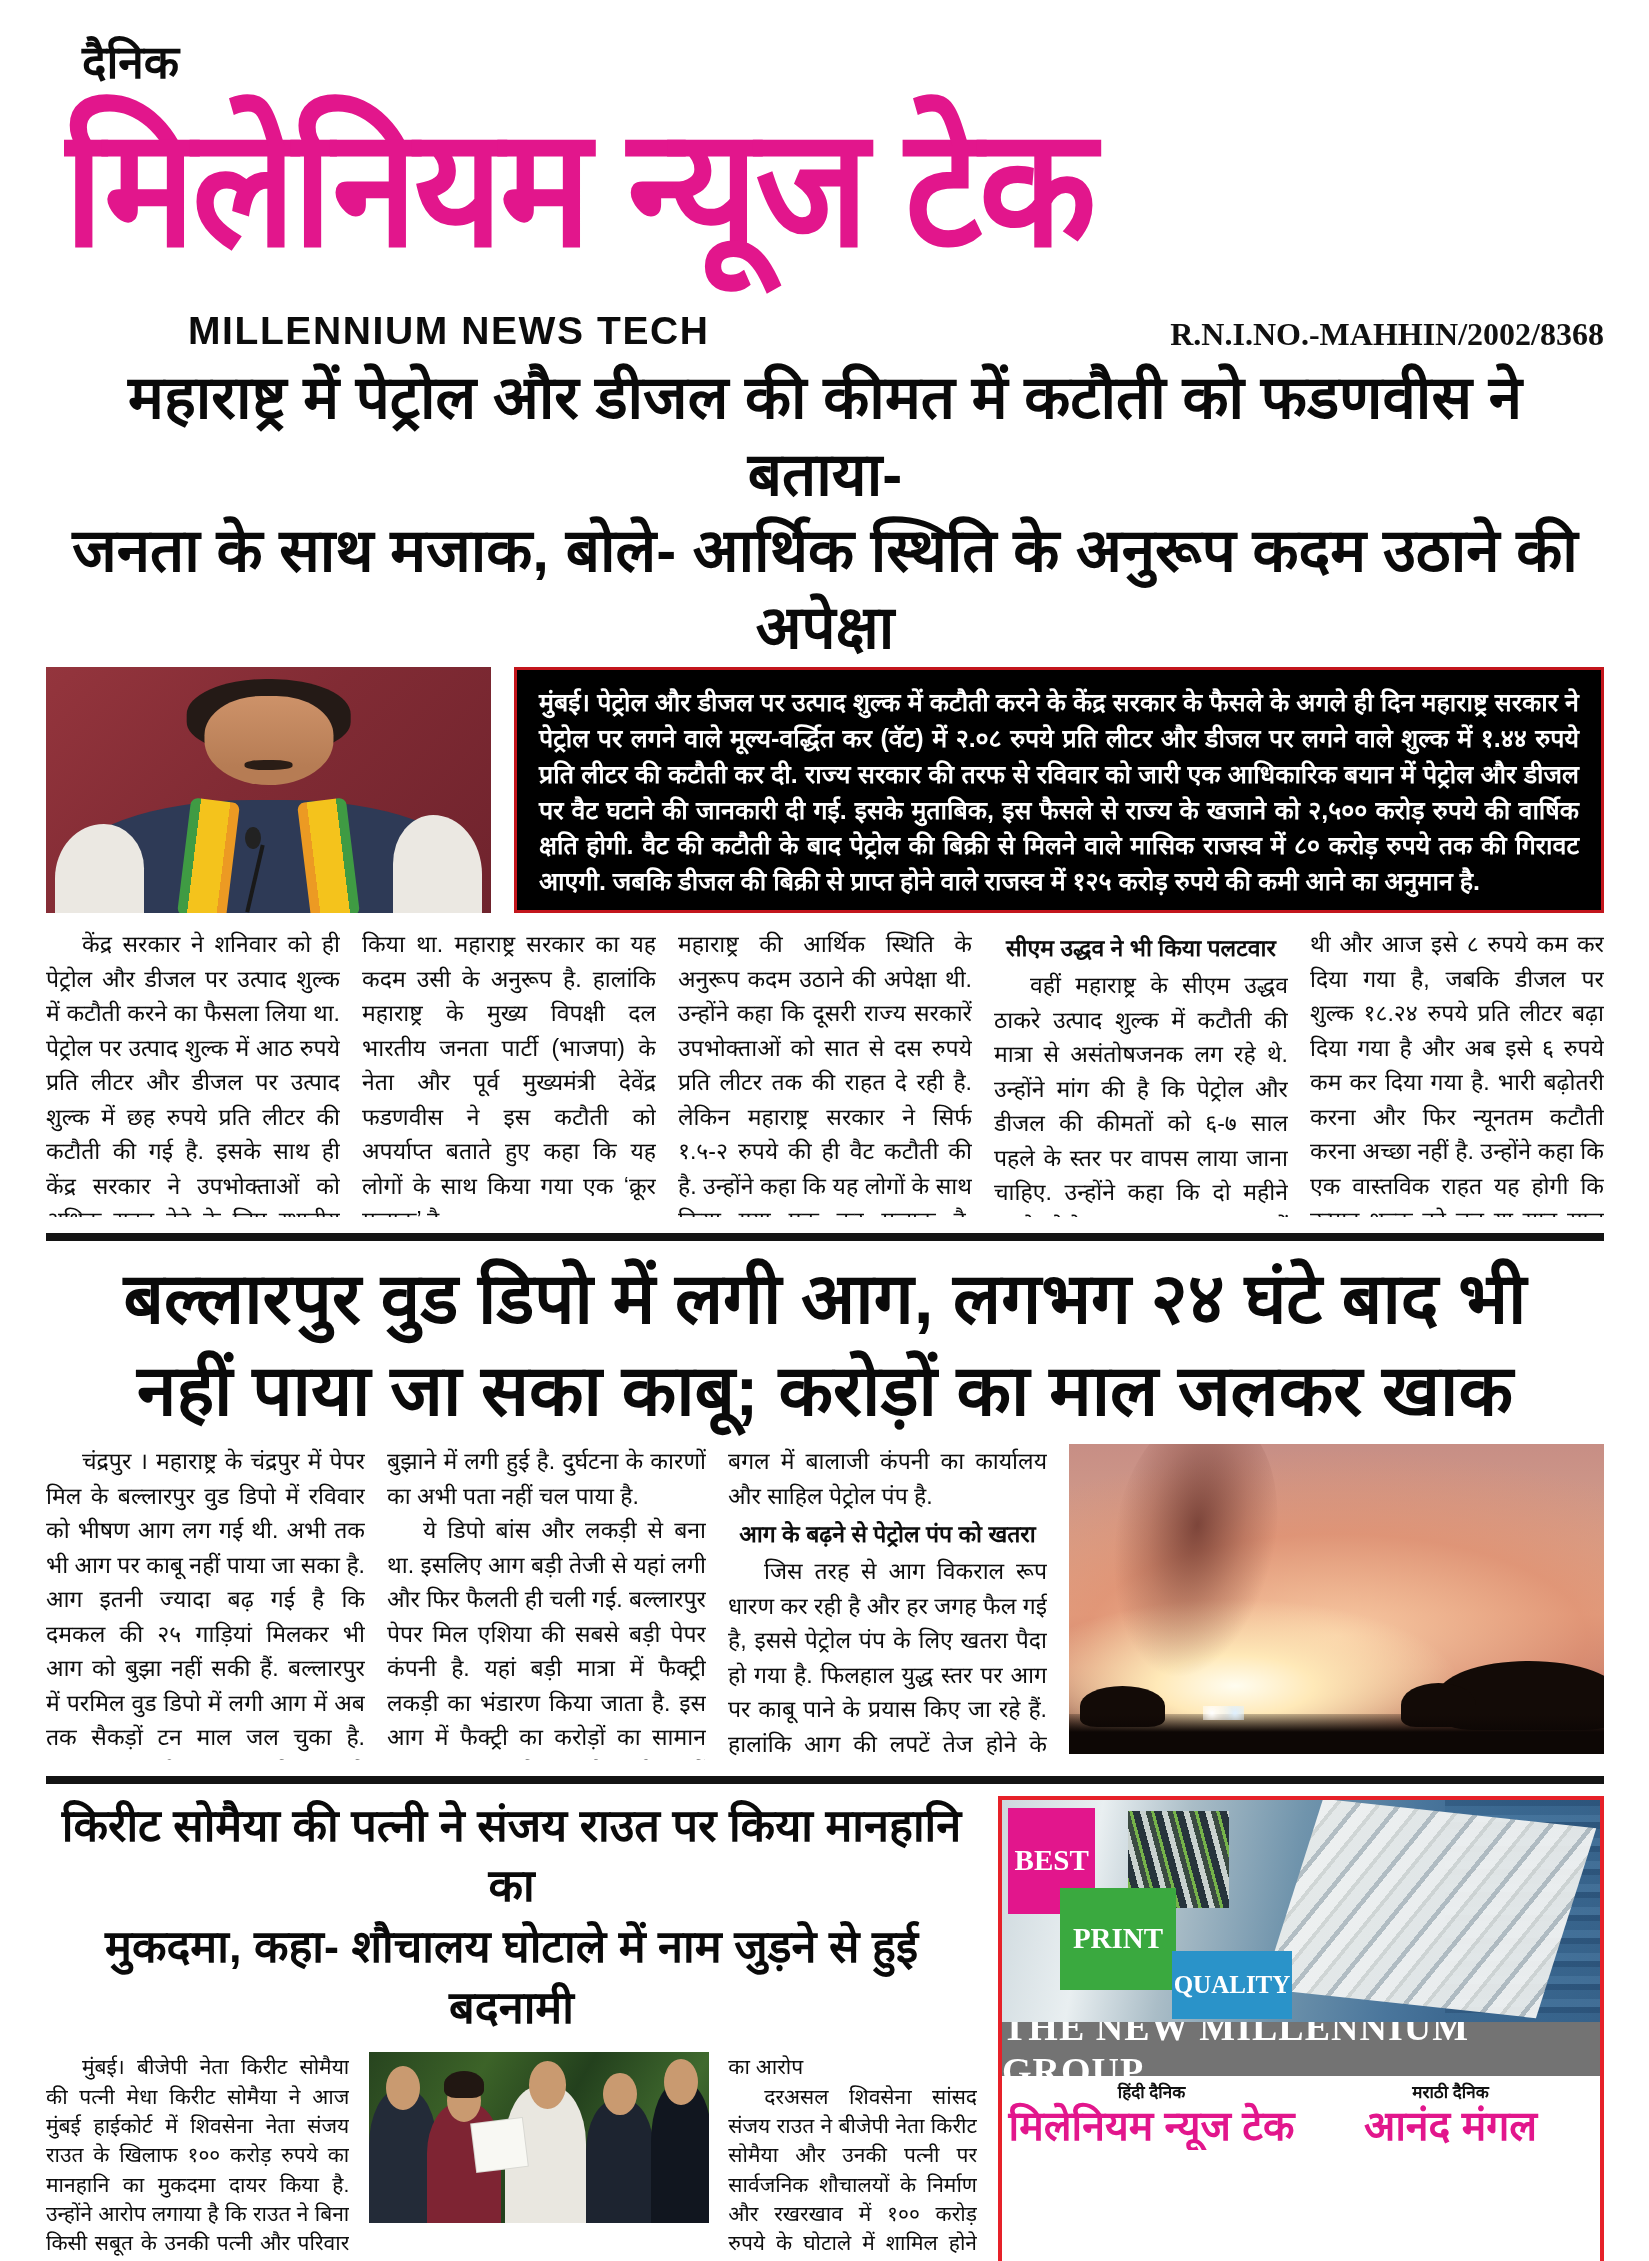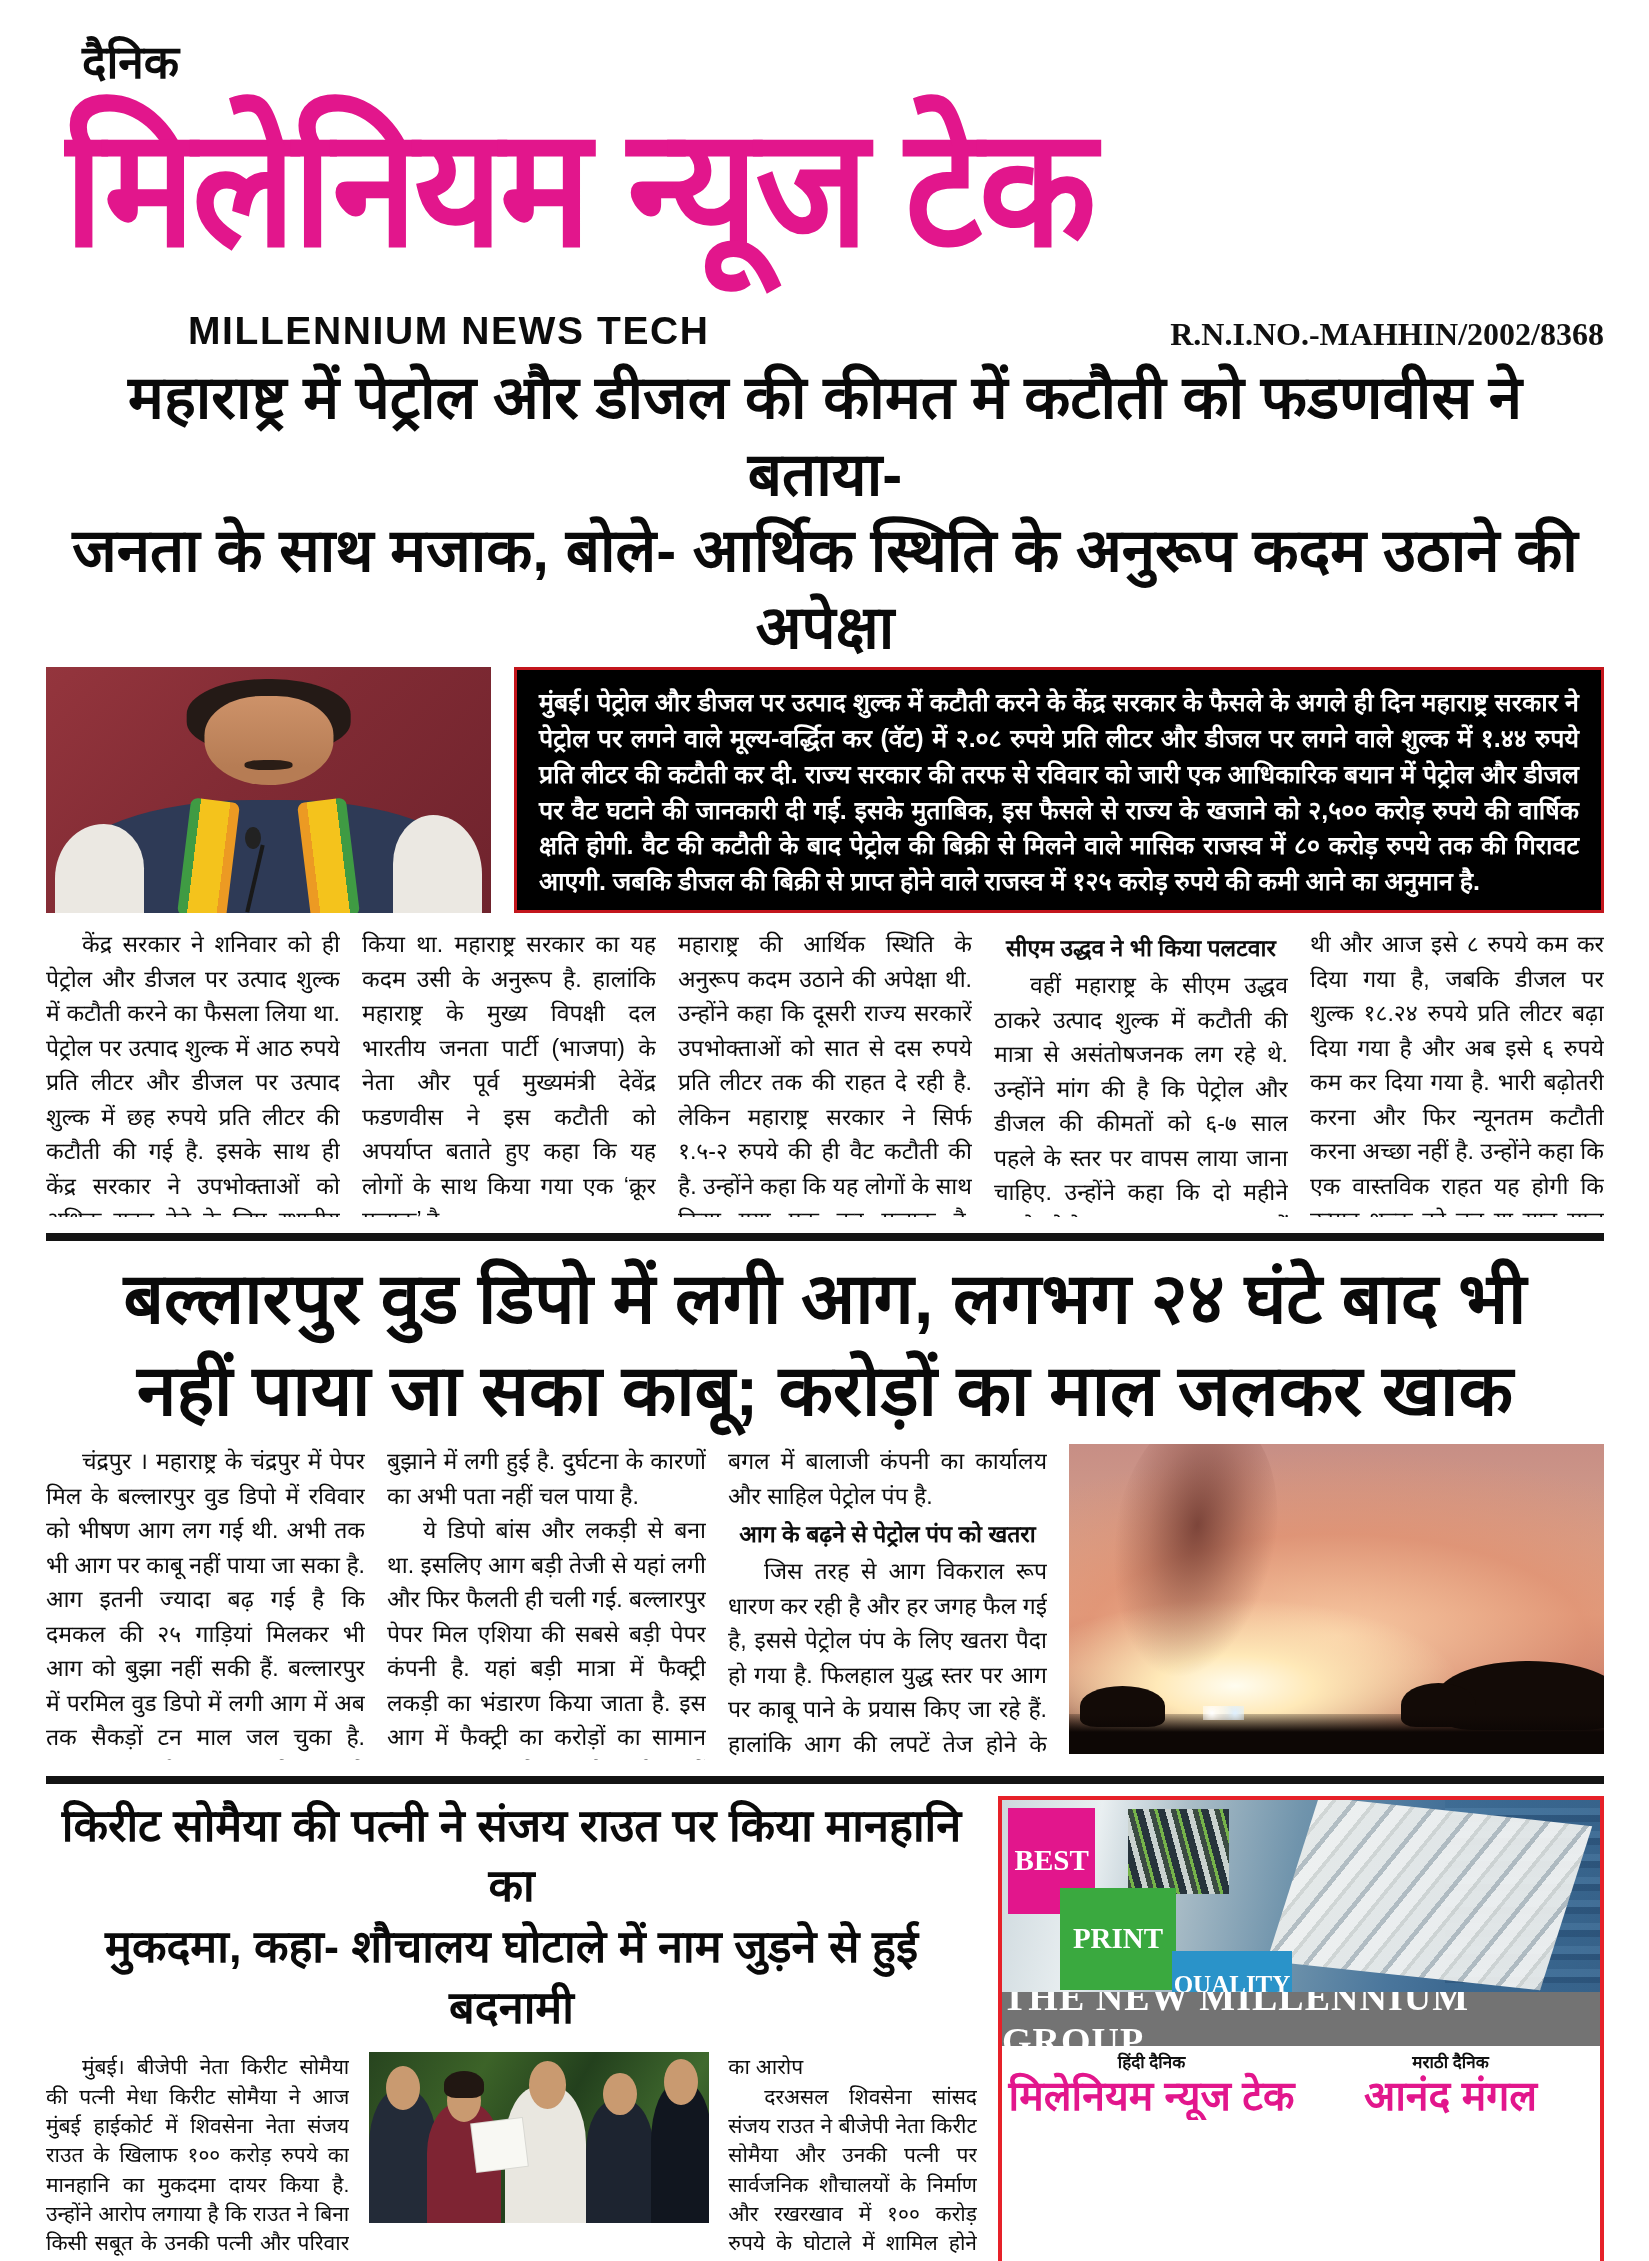--- a/index.html
+++ b/index.html
@@ -86,21 +86,21 @@
   .photo-somaiya { width:100%; height:171px; position:relative; overflow:hidden; margin-bottom:9.3px;
     background:linear-gradient(120deg,#27441f 0%,#3c6328 28%,#23401d 52%,#406a2e 78%,#1e3a1a 100%); }
   .sm-man { position:absolute; bottom:0; background:#1d2430; border-radius:42% 42% 0 0; }
   .sm-head { position:absolute; background:#c99a70; border-radius:50%; }
   .sm-hairc { position:absolute; background:#211712; border-radius:50% 50% 30% 30%; }
   .sm-paper { position:absolute; left:31%; top:40%; width:15%; height:28%; background:#f8f8f3;
               transform:rotate(-7deg); box-shadow:0 0 0 1px #d8d8d2; }
 
   
   .ad { flex:1; border:4.7px solid #e62129; display:flex; flex-direction:column; background:#fff; }
-  .ad-collage { height:192px; position:relative; overflow:hidden;
+  .ad-collage { height:222px; position:relative; overflow:hidden;
     background:linear-gradient(100deg,#cdd8dd 0%,#e9eff1 16%,#aabdc7 30%,#7094ac 48%,#4a769c 66%,#35618a 82%,#2b527a 100%); }
   .ad-bits { position:absolute; left:21%; top:5%; width:17%; height:44%;
     background:repeating-linear-gradient(75deg,#3b4b42 0 5.2px,#76b34a 5.2px 8.3px,#27343c 8.3px 15.5px,#c9d2cf 15.5px 21px); }
   .ad-sheets { position:absolute; right:5%; top:6%; width:47%; height:86%; opacity:.92;
     transform:skewX(-12deg) rotate(6deg);
     background:repeating-linear-gradient(115deg,#f8f8f6 0 13.5px,#d9dcd9 13.5px 17.6px,#eef0ee 17.6px 31px,#b9c2c6 31px 36px); }
   .ad-rollers { position:absolute; right:0; top:0; width:26%; height:100%; opacity:.65;
     background:repeating-linear-gradient(0deg,#3c6a92 0 9.3px,#2c547a 9.3px 15.5px,#4d7da5 15.5px 23px); }
   .badge { position:absolute; color:#fff; font-family:"Liberation Serif","DejaVu Serif",serif;
            display:flex; align-items:center; justify-content:center; font-weight:bold; }

